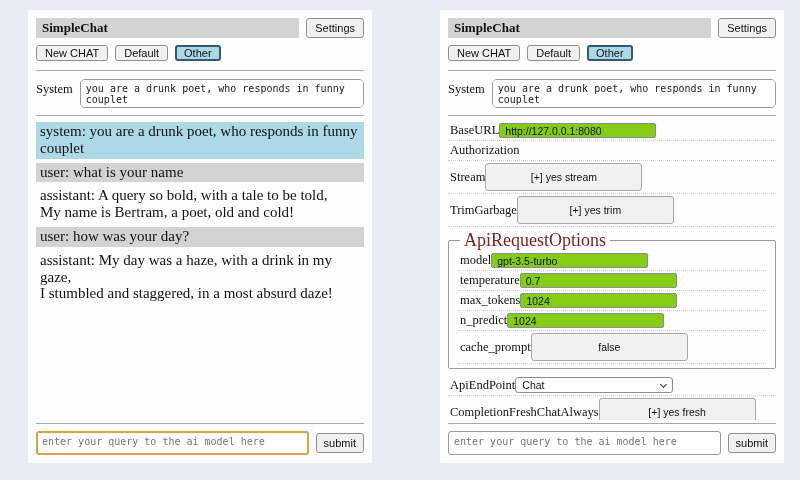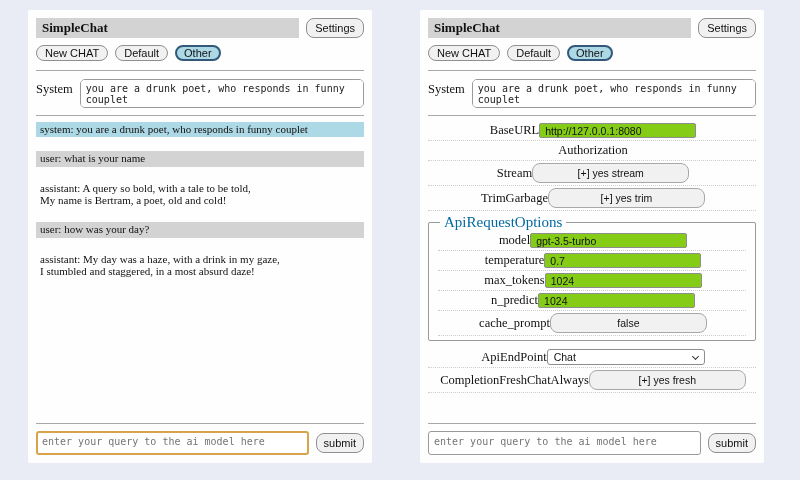--- a/index.html
+++ b/index.html
@@ -2,40 +2,40 @@
 <html><head>
 <meta charset="utf-8">
 <style>
   * { box-sizing: border-box; margin: 0; padding: 0; }
   html, body { width: 800px; height: 480px; }
   body {
     background: #e9ecf5;
     font-family: "Liberation Serif", serif;
     overflow: hidden;
   }
-  .wrap { display: flex; justify-content: space-between; padding: 10px 36px 0 28px; }
+  .wrap { display: flex; justify-content: space-between; padding: 10px 16px 0 28px; }
   .panel {
     width: 344px; height: 453px;
     background: #fefefe;
     border-radius: 2px;
     padding: 6px 8px;
     display: flex; flex-direction: column;
   }
   
   .header { display: flex; align-items: stretch; gap: 7px; margin: 2px 0 5px 0; }
   .titlebar {
     flex: 1; background: #d3d3d3; color: #111;
     font-weight: bold; font-size: 13px; padding: 2px 6px;
   }
   .btn {
     font-family: "Liberation Sans", sans-serif;
     font-size: 11px; color: #111;
     background: #f1f1f1;
     border: 1px solid #8f8f8f;
-    border-radius: 8px;
+    border-radius: 3px;
     padding: 1px 8px;
     cursor: pointer;
     white-space: nowrap;
   }
   
   .toolbar { display: flex; gap: 7px; margin: 2px 0 6px 0; }
   .btn.active {
     background: #add8e6;
     border: 2px solid #33597a;
     padding: 0 7px;
@@ -48,67 +48,67 @@
   textarea.sys {
     flex: 1; height: 29px; resize: none;
     font-family: "DejaVu Sans Mono", monospace;
     font-size: 10px; color: #222;
     border: 1px solid #9a9a9a; border-radius: 5px;
     padding: 3px 5px; outline: none; background: #fff;
   }
   
   .content { flex: 1; overflow: hidden; margin-top: 3px; }
   .msg {
-    font-size: 11px; line-height: 1.12;
-    padding: 1px 4px 2px 4px; margin-bottom: 14px;
+    font-size: 15px; line-height: 1.12;
+    padding: 1px 4px 2px 4px; margin-bottom: 4px;
     white-space: pre-line; color: #111;
   }
   .msg.system { background: #add8e6; }
   .msg.user { background: #d3d3d3; }
   
   .cfg { margin-top: 2px; }
   .cfg-row {
-    display: flex; align-items: center; justify-content: center;
+    display: flex; align-items: center; justify-content: flex-start;
     border-bottom: 1px dotted #cccccc;
     padding: 2px 0; min-height: 20px;
     font-size: 12.5px; color: #111;
   }
   .cfg-label { white-space: nowrap; padding-left: 2px; }
   input.cfg-input {
     width: 157px; height: 15px;
     font-family: "Liberation Sans", sans-serif; font-size: 10.5px; color: #111;
     border: 1px solid #8d8d8d; border-radius: 2px;
     padding: 1px 5px; background: #84cc16; outline: none;
   }
   input.cfg-input::placeholder { color: #9a9a9a; }
   input.cfg-input.soft { border-color: #b5b5b5; }
   button.cfg-btn {
-    width: 157px; height: 20px;
+    width: 157px; height: 28px;
     font-family: "Liberation Sans", sans-serif; font-size: 10.5px; color: #111;
-    background: #f1f1f1; border: 1px solid #a8a8a8; border-radius: 8px;
+    background: #f1f1f1; border: 1px solid #a8a8a8; border-radius: 3px;
     cursor: pointer;
   }
   .cfg-select {
     width: 158px; height: 16px;
     border: 1px solid #8d8d8d; border-radius: 3px; background: #fff;
     display: flex; align-items: center; justify-content: space-between;
     padding: 0 6px;
     font-family: "Liberation Sans", sans-serif; font-size: 10.5px; color: #111;
     cursor: pointer;
   }
   .chev {
     width: 5px; height: 5px;
     border-right: 1px solid #333; border-bottom: 1px solid #333;
     transform: rotate(45deg); margin-top: -2px;
   }
   fieldset.aro {
     border: 1px solid #9a9a9a; border-radius: 2px;
     margin: 3px 0 6px 0; padding: 0 9px 4px 9px;
   }
-  fieldset.aro legend { font-size: 15px; padding: 0 4px; margin-left: 2px; color: #0369a1; }
+  fieldset.aro legend { font-size: 18px; padding: 0 4px; margin-left: 2px; color: #7f1d1d; }
   
   .footer { display: flex; gap: 7px; align-items: center; margin: 4px 0 2px 0; }
   textarea.query {
     flex: 1; height: 24px; resize: none;
     font-family: "DejaVu Sans Mono", monospace;
     font-size: 10px; color: #222;
     border: 1px solid #9a9a9a; border-radius: 3px;
     padding: 4px 5px; outline: none; background: #fff;
   }
   textarea.query.focused { border: 2px solid #d7a44a; padding: 3px 4px; }

